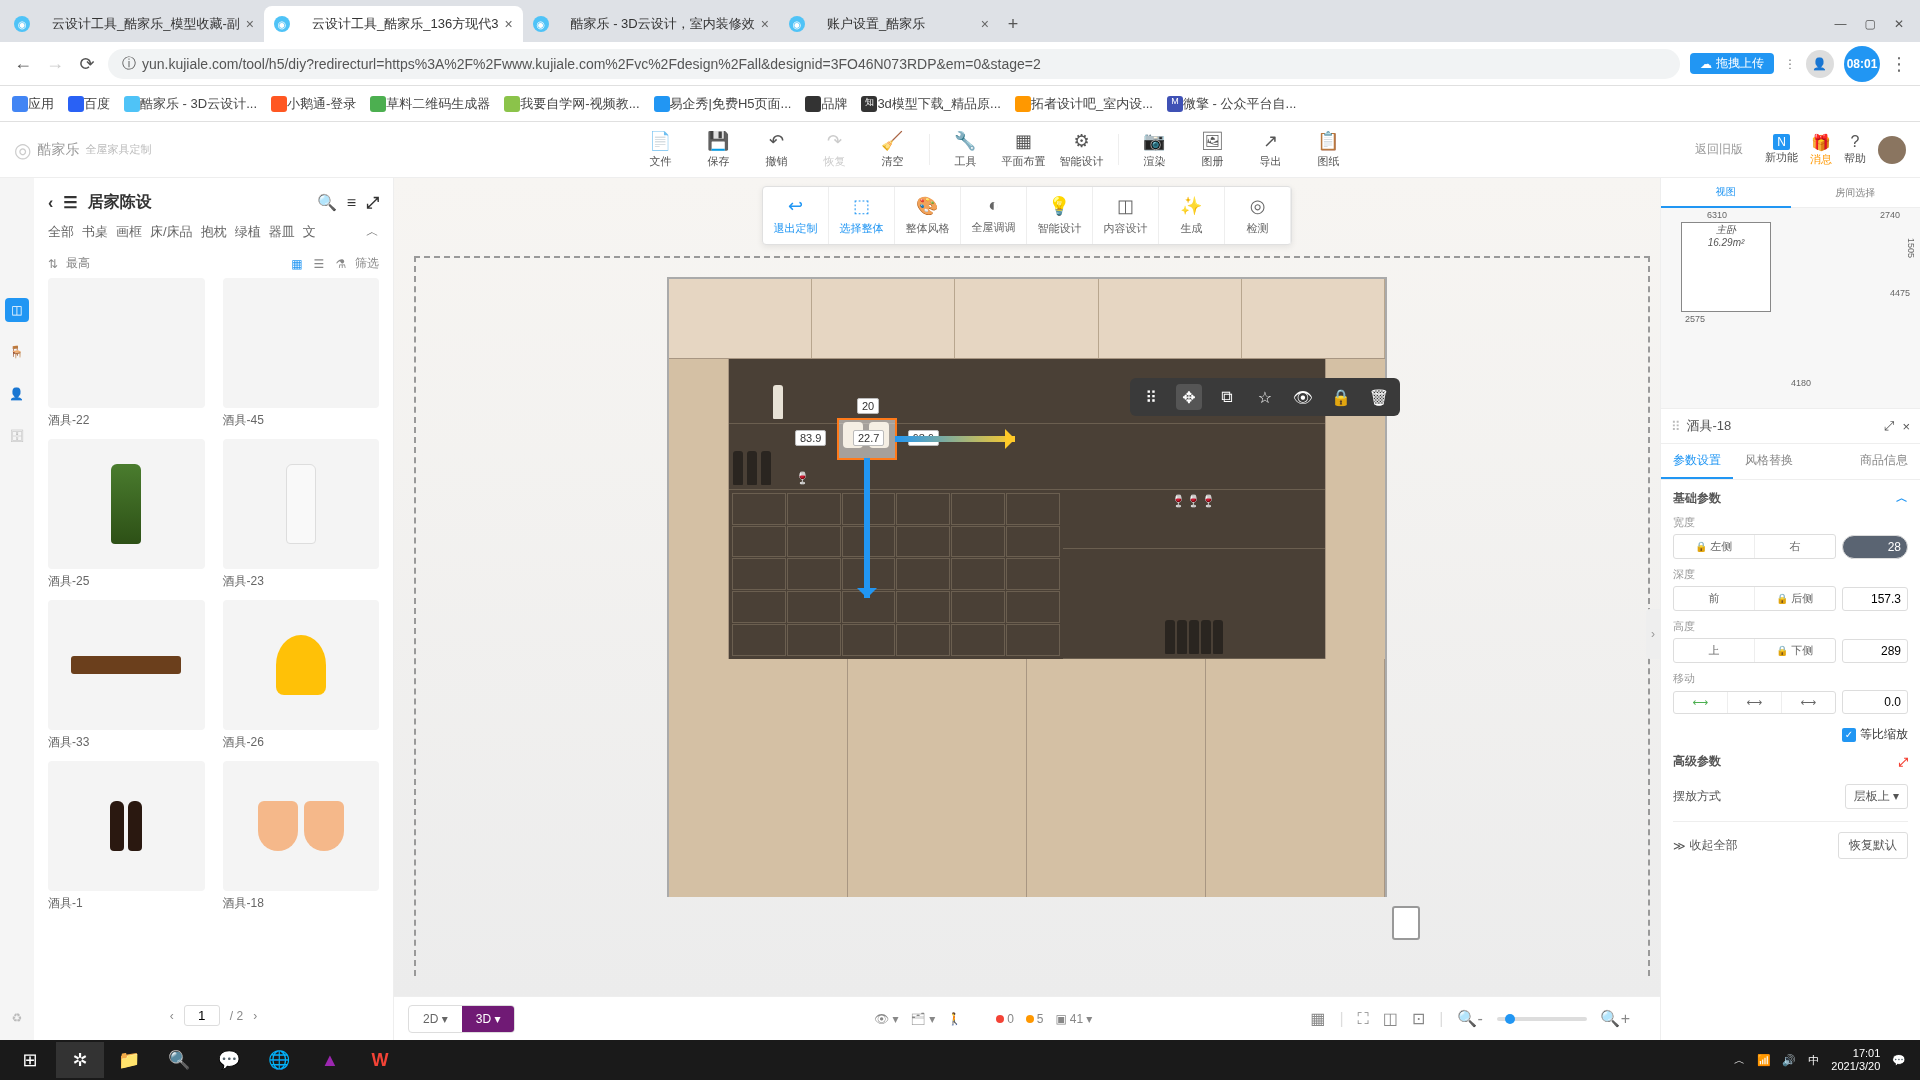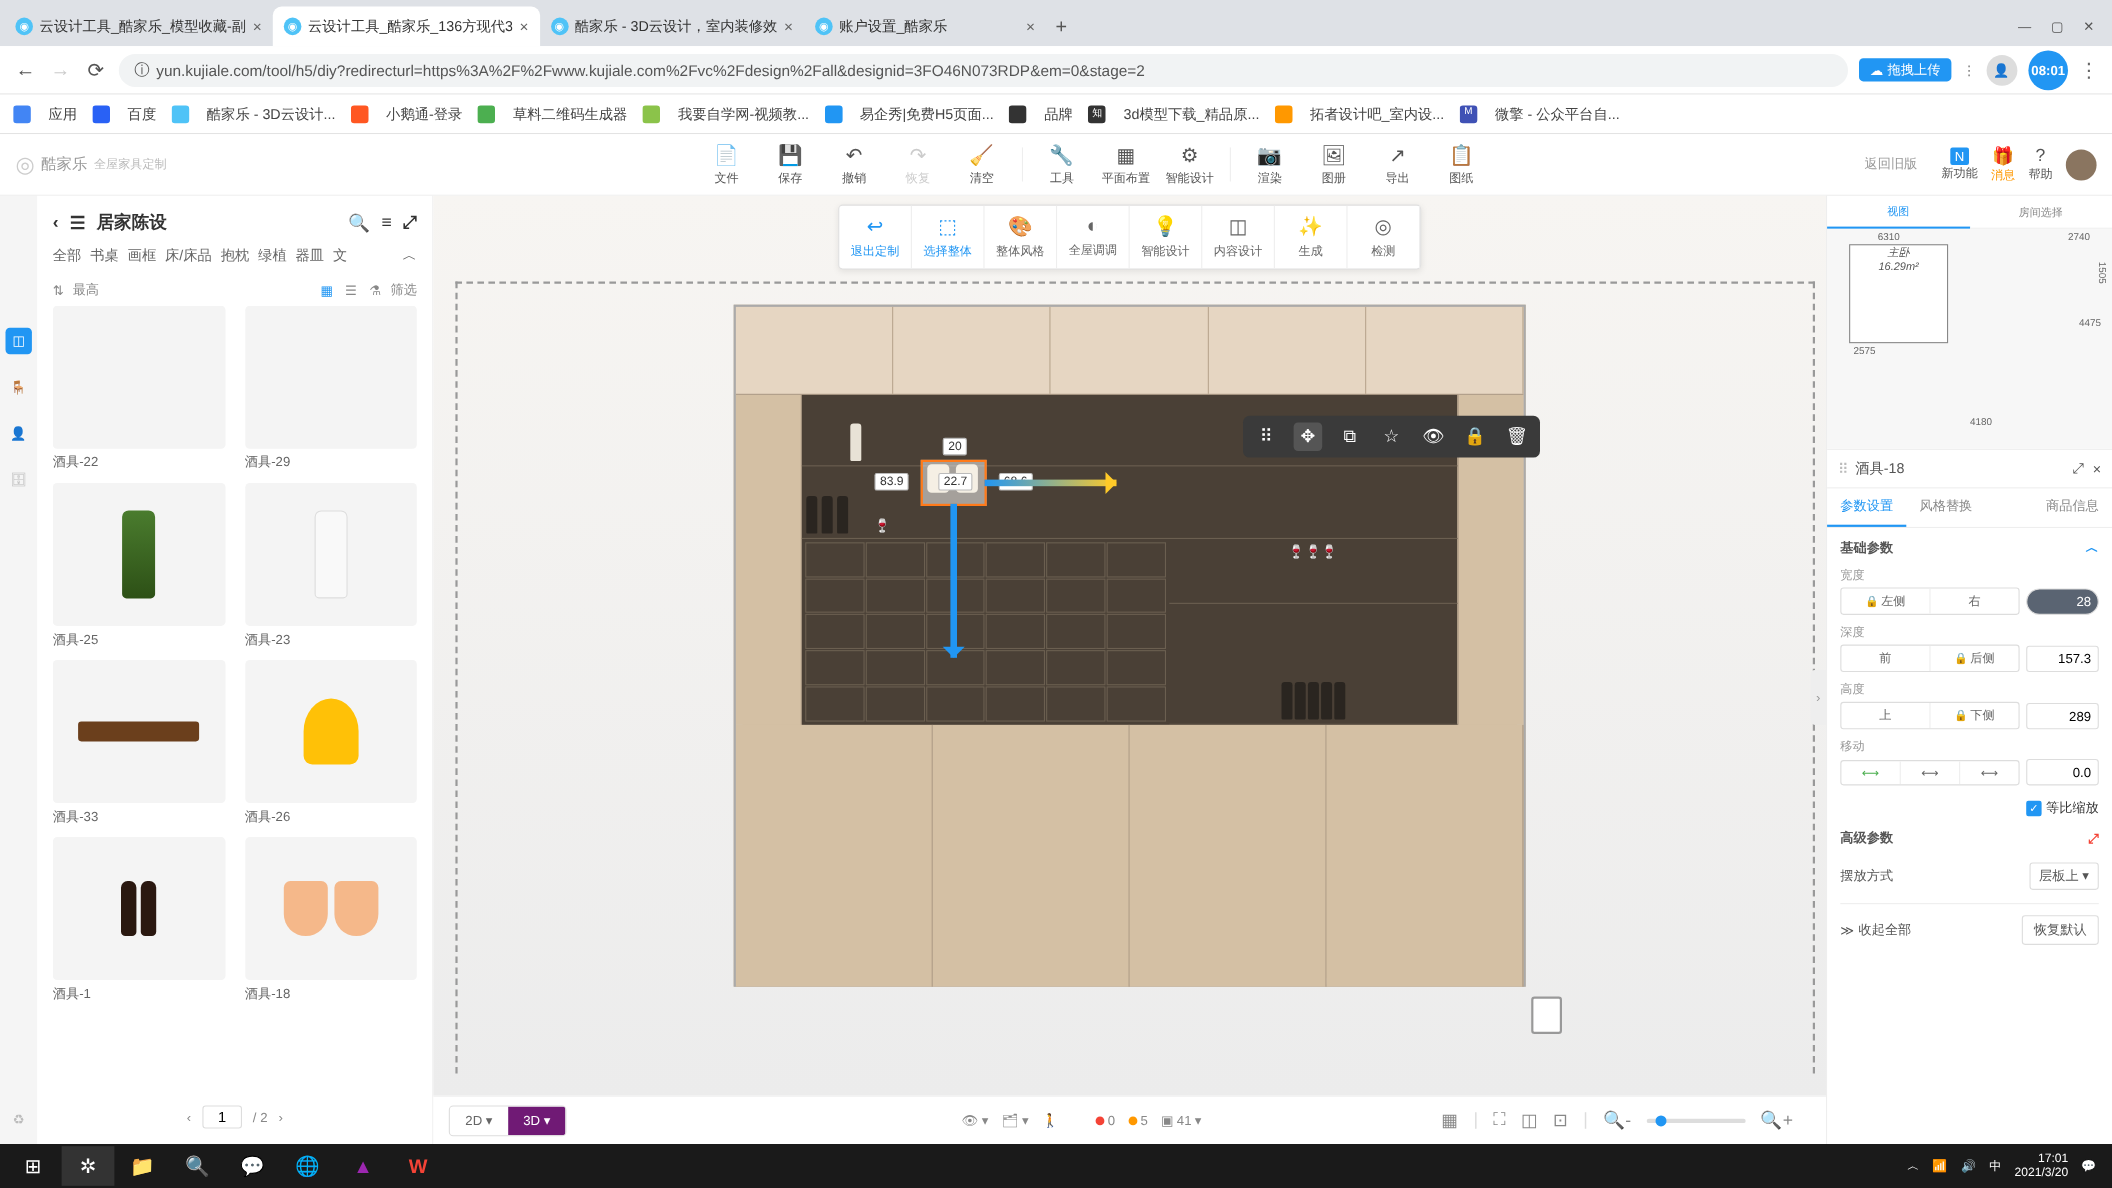--- a/index.html
+++ b/index.html
@@ -3,34 +3,34 @@
 <meta charset="utf-8">
 <style>
 * { margin: 0; padding: 0; box-sizing: border-box; font-family: "Microsoft YaHei", Arial, sans-serif; }
 body { width: 1920px; height: 1080px; overflow: hidden; background: #fff; font-size: 12px; color: #333; }
 
 
 .browser-tabs { height: 42px; background: #dee1e6; display: flex; align-items: center; padding: 6px 4px 0 4px; }
 .tab { display: flex; align-items: center; height: 36px; padding: 0 10px; border-radius: 8px 8px 0 0; max-width: 260px; min-width: 220px; font-size: 13px; gap: 6px; }
 .tab.active { background: #fff; }
 .tab-icon { width: 16px; height: 16px; border-radius: 50%; background: #4fc3f7; display: inline-flex; align-items: center; justify-content: center; color: #fff; font-size: 10px; }
-.tab-title { flex: 1; overflow: hidden; white-space: nowrap; text-overflow: ellipsis; }
+.tab-title { flex: 1; overflow: hidden; white-space: nowrap; text-overflow: ellipsis; margin-left: 16px; }
 .tab-close { color: #666; font-size: 14px; cursor: pointer; }
 .new-tab { width: 28px; text-align: center; font-size: 18px; color: #555; cursor: pointer; }
 .win-controls { margin-left: auto; display: flex; gap: 18px; padding-right: 12px; color: #555; }
 
 .addr-bar { height: 44px; background: #fff; display: flex; align-items: center; padding: 0 12px; gap: 10px; border-bottom: 1px solid #e0e0e0; }
 .nav-btn { width: 22px; text-align: center; color: #555; font-size: 18px; }
 .url-box { flex: 1; display: flex; align-items: center; gap: 6px; background: #f1f3f4; border-radius: 20px; padding: 6px 14px; font-size: 14px; color: #555; }
 .badge-blue { background: #2196f3; color: #fff; border-radius: 4px; padding: 2px 10px; font-size: 12px; display: flex; align-items: center; gap: 4px; }
 .avatar-circle { width: 28px; height: 28px; border-radius: 50%; background: #ddd; display: flex; align-items: center; justify-content: center; }
 .time-badge { background: #2196f3; color: #fff; border-radius: 50%; width: 36px; height: 36px; display: flex; align-items: center; justify-content: center; font-weight: bold; font-size: 12px; }
 
 .bookmarks { height: 36px; background: #fff; display: flex; align-items: center; padding: 0 12px; gap: 14px; border-bottom: 1px solid #e0e0e0; font-size: 13px; }
-.bm { display: flex; align-items: center; gap: 16px; color: #444; overflow: hidden; white-space: nowrap; }
+.bm { display: flex; align-items: center; gap: 0; color: #444; overflow: hidden; white-space: nowrap; }
 .bm-icon { width: 16px; height: 16px; border-radius: 3px; display: inline-block; }
 
 
 .app-top { height: 56px; background: #fff; display: flex; align-items: center; border-bottom: 1px solid #eee; padding: 0 14px; }
 .logo-area { display: flex; align-items: center; gap: 6px; color: #999; font-size: 14px; width: 280px; }
 .top-tools { display: flex; gap: 2px; margin-left: auto; margin-right: auto; }
 .top-tool { width: 56px; display: flex; flex-direction: column; align-items: center; gap: 2px; color: #555; font-size: 11px; }
 .top-tool.disabled { color: #ccc; }
 .top-tool-icon { font-size: 18px; }
 .right-tools { display: flex; gap: 12px; align-items: center; }
@@ -379,21 +379,21 @@
         <span style="font-size:12px">筛选</span>
       </div>
     </div>
     <div class="grid">
       <div class="card">
           <div class="thumb"></div>
           <span class="card-label">酒具-22</span>
         </div>
       <div class="card">
           <div class="thumb"></div>
-          <span class="card-label">酒具-29</span>
+          <span class="card-label">酒具-45</span>
         </div>
       <div class="card">
           <div class="thumb">
             <div class="bottle" style="background:linear-gradient(#4a7c2e,#2d5016);"></div>
           </div>
           <span class="card-label">酒具-25</span>
         </div>
       <div class="card">
           <div class="thumb">
             <div class="bottle" style="background:#f9f9f9;border:1px solid #ddd"></div>

